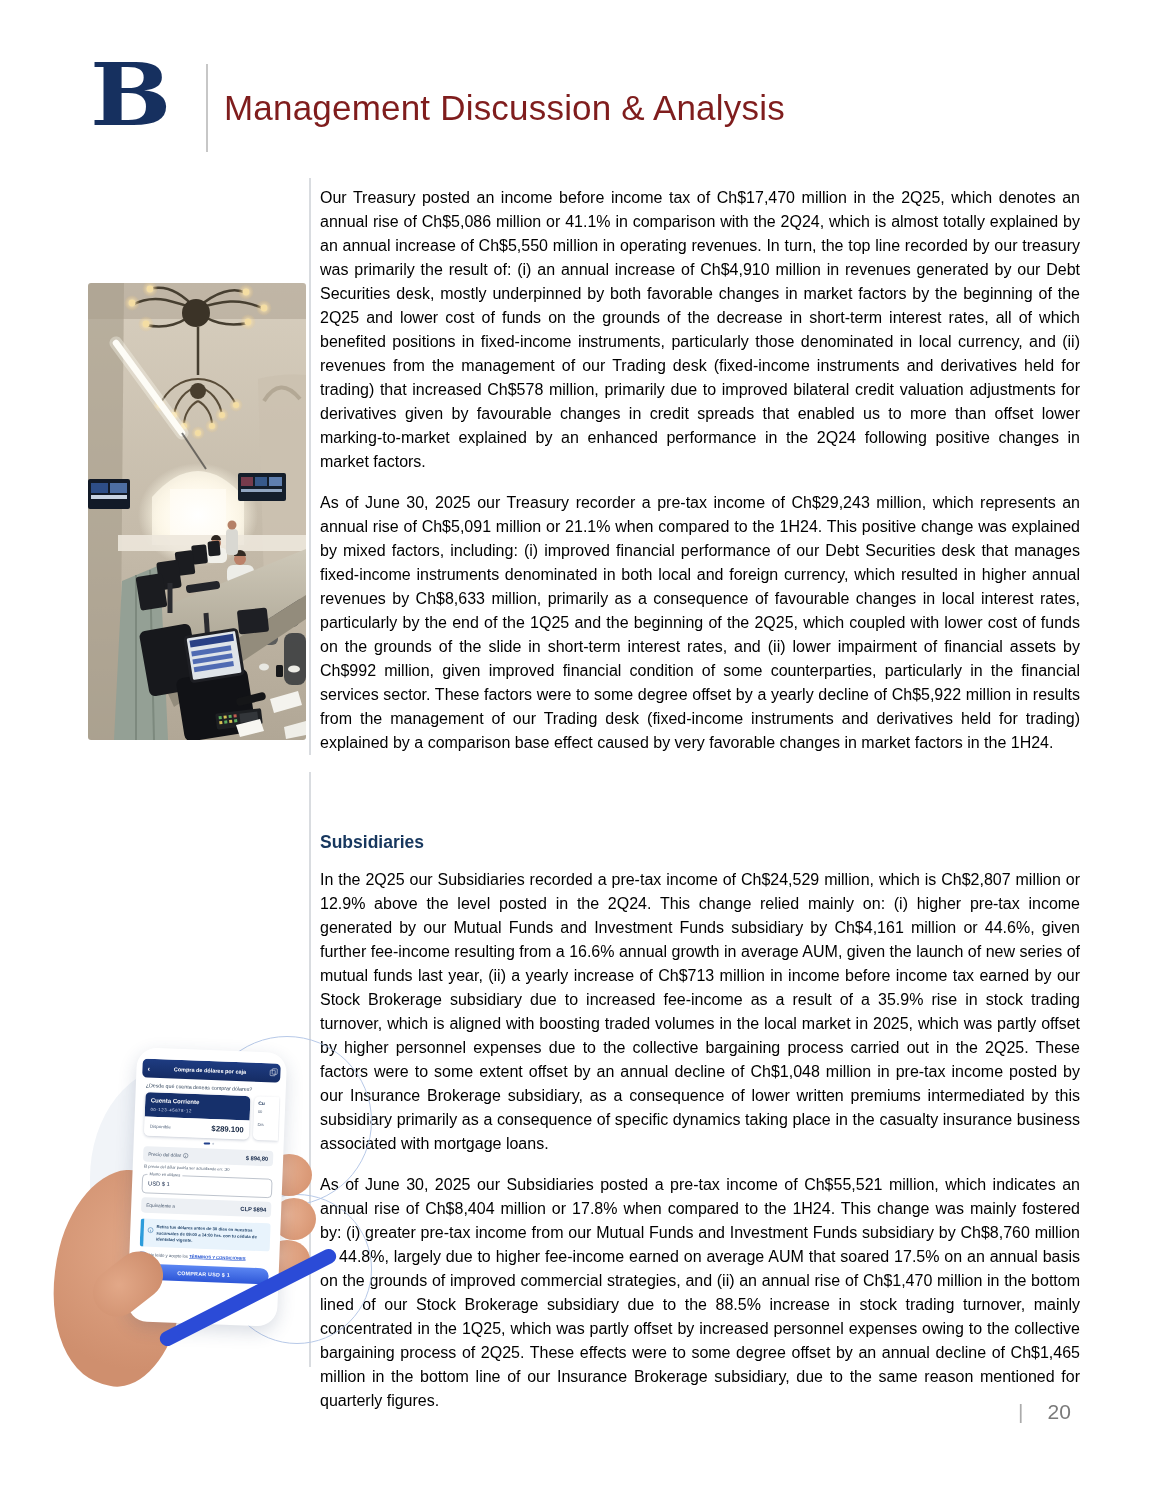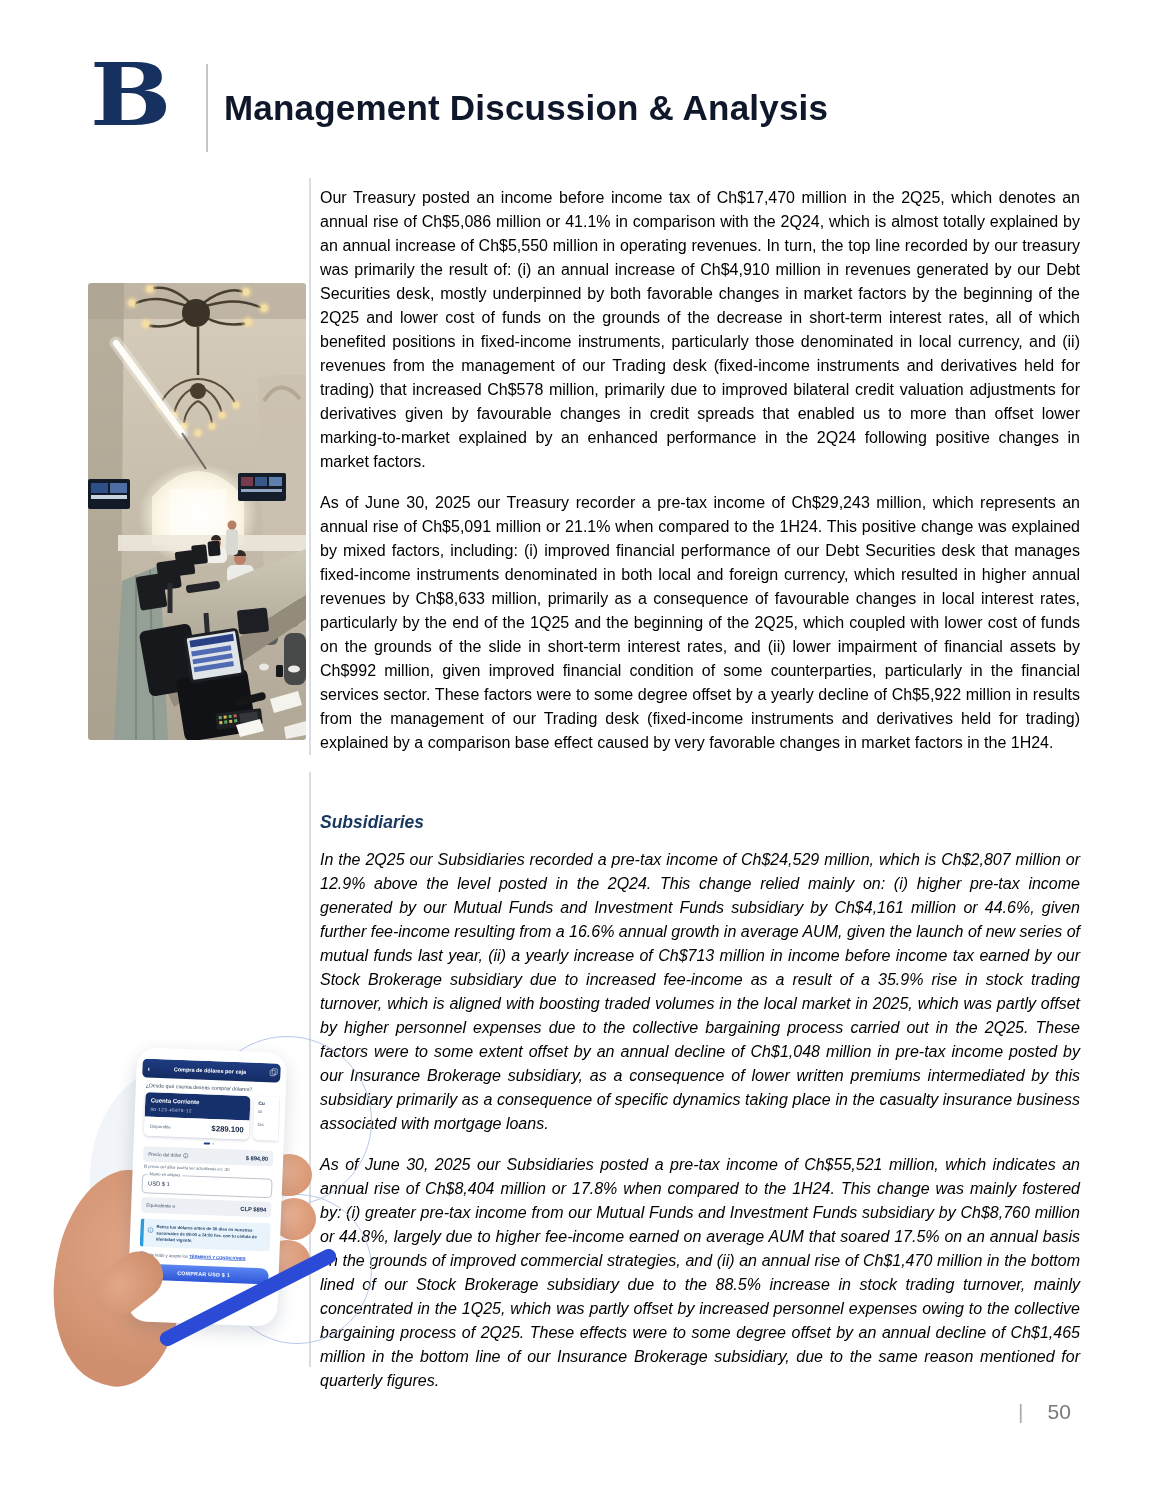--- a/index.html
+++ b/index.html
@@ -13,33 +13,33 @@
   .logo-b {
     position:absolute; left:90px; top:52px;
     font-family:"DejaVu Serif", serif; font-weight:bold; font-style:normal;
     font-size:86px; line-height:1; color:#16305F; transform:scaleX(1.12);
     transform-origin:left top; letter-spacing:-2px;
   }
   .logo-divider {
     position:absolute; left:206px; top:64px; width:1.5px; height:88px; background:#c7c7c7;
   }
   .page-title {
-    position:absolute; left:224px; top:88px; font-size:35px; font-weight:700;
-    color:#0f172a; letter-spacing:0.2px;
+    position:absolute; left:224px; top:88px; font-size:35px; font-weight:400;
+    color:#7f1d1d; letter-spacing:0.2px;
   }
 
   
   .vrule { position:absolute; left:309px; width:2px; background:#D9DCE0; }
   .vrule.r1 { top:178px; height:577px; }
   .vrule.r2 { top:772px; height:595px; }
 
   
   .text-section { position:absolute; left:320px; width:760px; }
   .text-section.s1 { top:186px; }
-  .text-section.s2 { top:812px;font-style:italic; }
+  .text-section.s2 { top:832px; }
   .sec-heading {
     font-size:17.5px; font-weight:bold; color:#17375E; margin-bottom:15px;
   }
   .sec-para {
     font-size:16px; line-height:24px; color:#000000; text-align:justify;
     margin-bottom:17px;
   }
 
   
   .photo1 {
@@ -400,14 +400,14 @@
       </div>
     </div>
   </div>
 
   <div class="thumb"></div>
   <div class="swoosh"></div>
 </div>
 
 <div class="footer">
   <span class="footer-bar">|</span>
-  <span class="footer-page">50</span>
+  <span class="footer-page">20</span>
 </div>
 
 </body></html>

